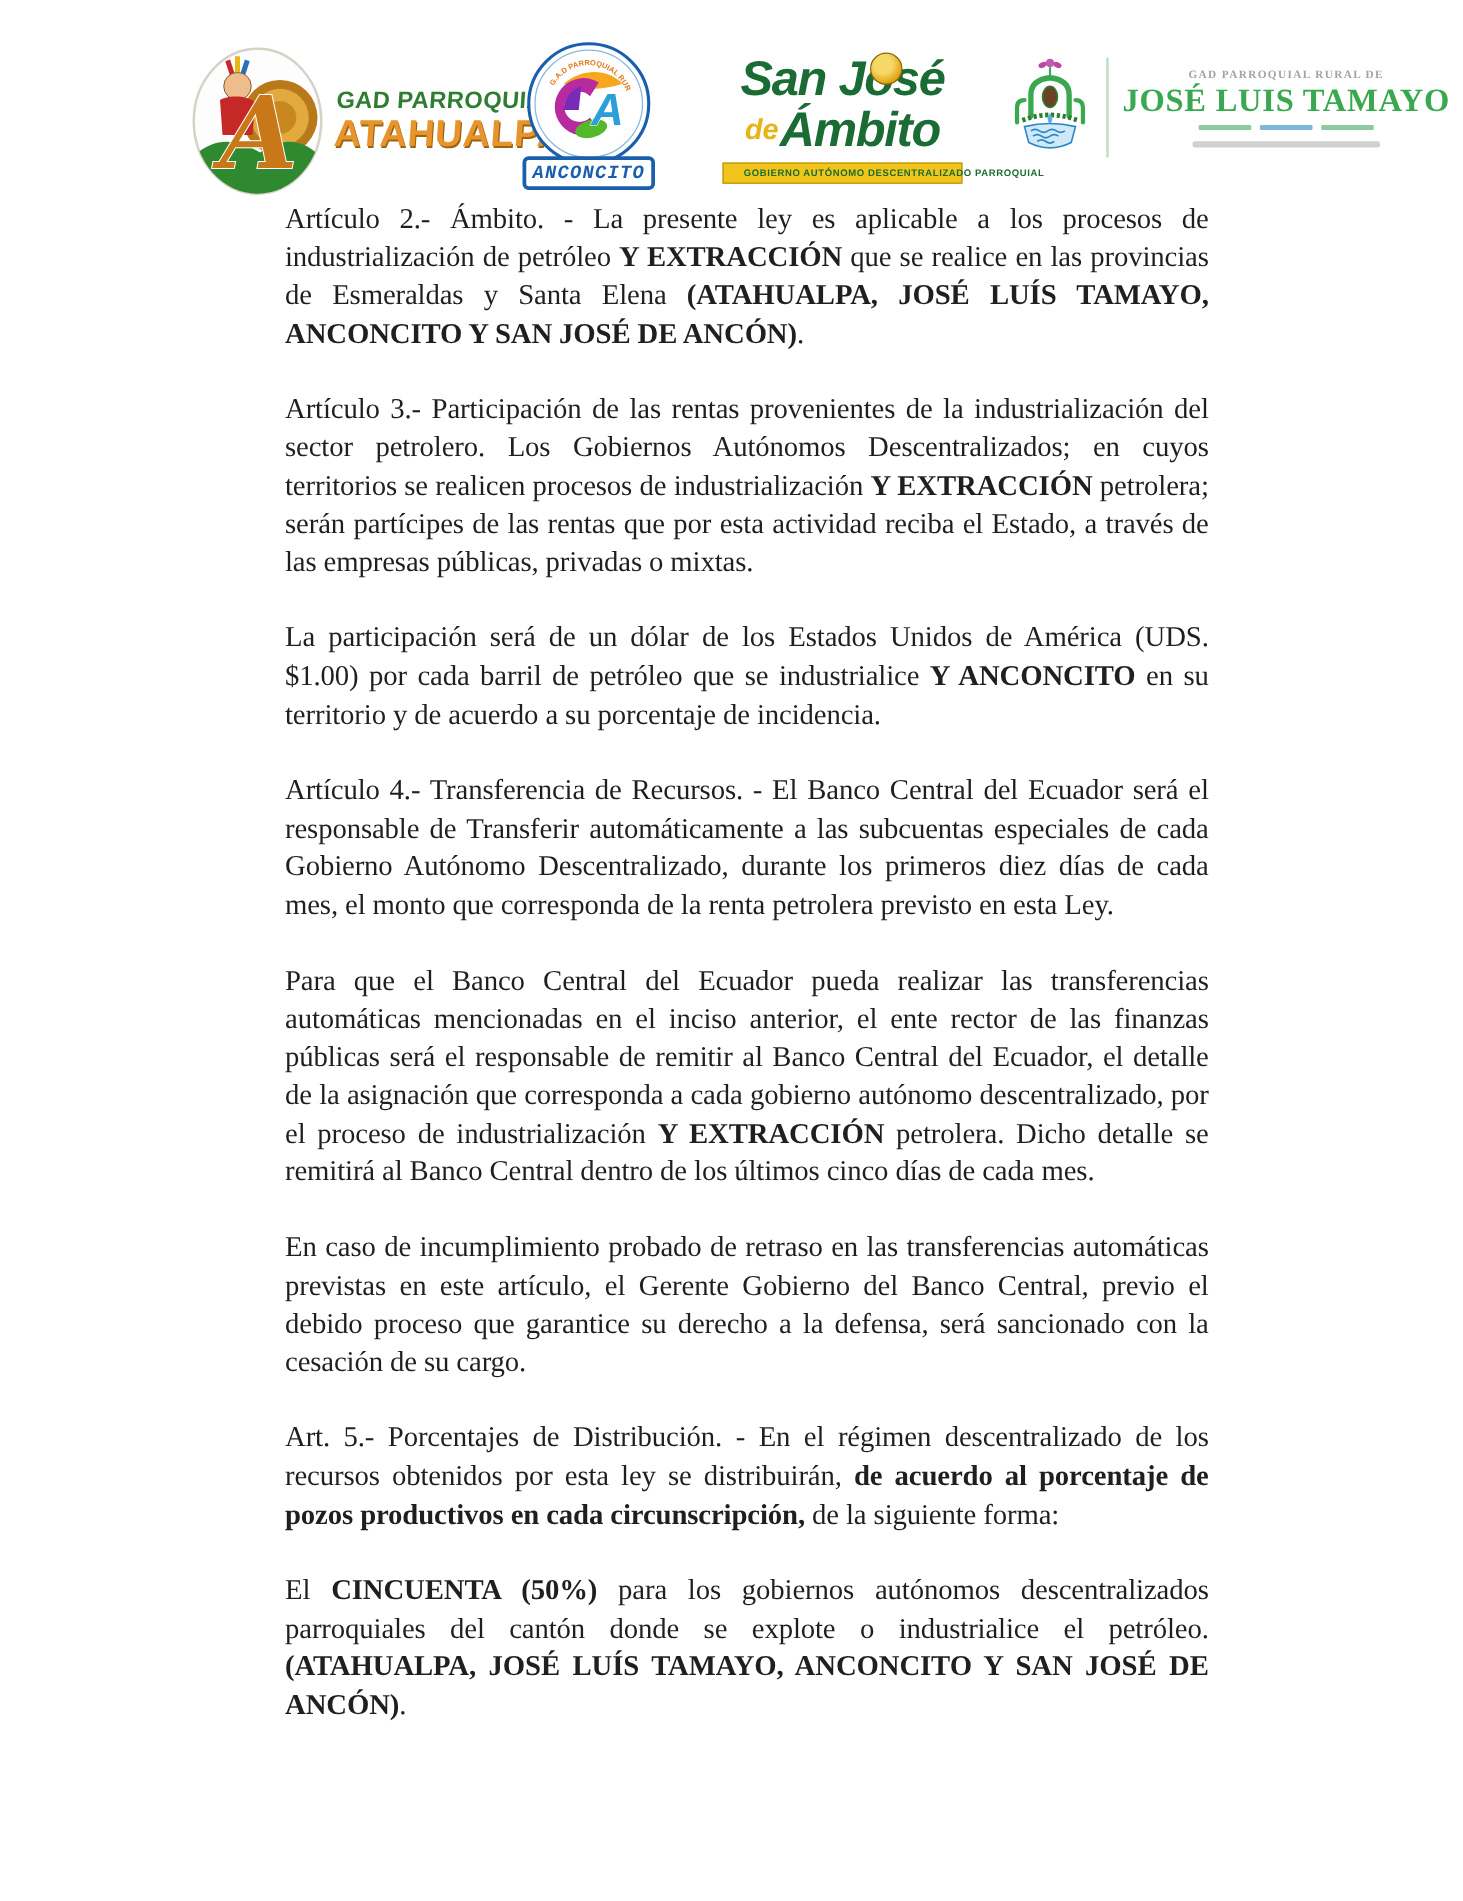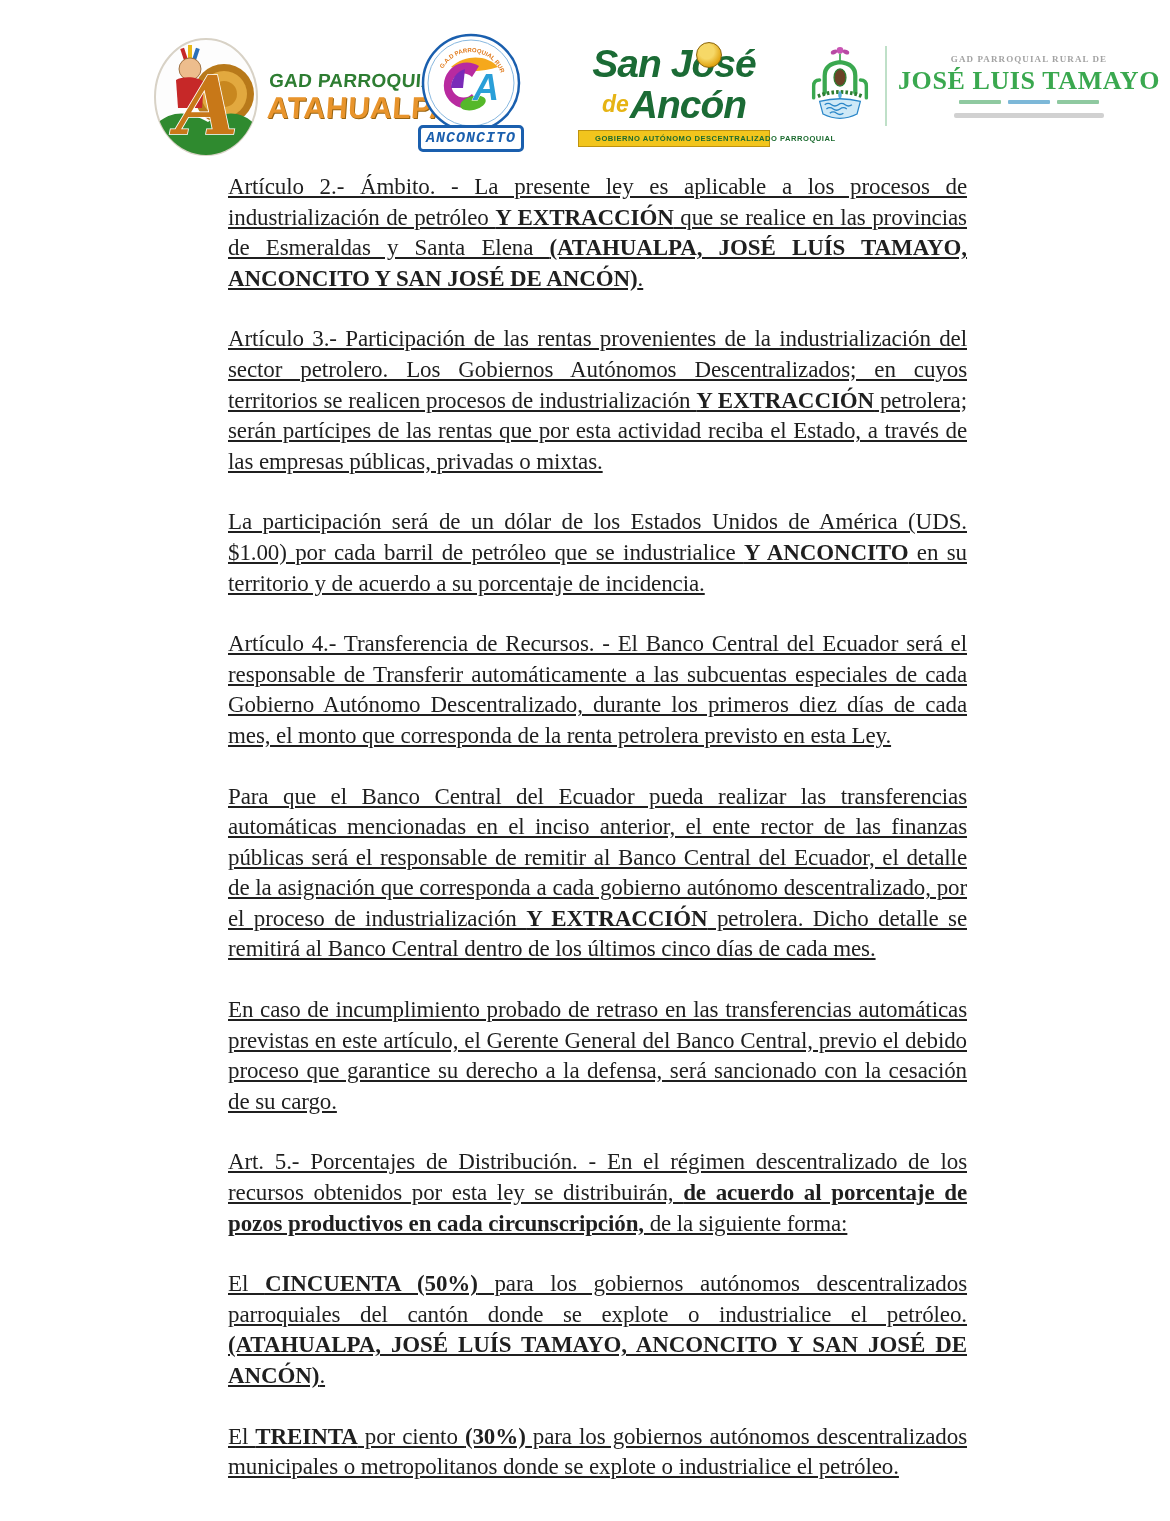--- a/index.html
+++ b/index.html
@@ -54,21 +54,21 @@
   .jlt-t1 { font-size:9px; color:var(--jlt-gray); letter-spacing:1.1px; font-weight:600; white-space:nowrap; }
   .jlt-t2 { font-size:26px; color:var(--jlt-green); font-weight:800; letter-spacing:0.6px; margin-top:2px; white-space:nowrap; }
   .jlt-bars { display:flex; gap:7px; margin-top:4px; }
   .jlt-bars span { width:42px; height:4px; border-radius:1px; }
   .jlt-bar-a { background:#8fc9a0; }
   .jlt-bar-b { background:#7db8d8; }
   .jlt-tagline { width:150px; height:5px; background:#c9c9c9; border-radius:2px; margin-top:9px; opacity:.85; }
 
   
   .doc {
-    position:absolute; top:172px; left:228px; width:739px;text-decoration:underline;
+    position:absolute; top:160px; left:228px; width:739px;
   }
   .para {
     margin:0 0 30px 0;
     font-size:23px; line-height:30.6px;
     text-align:justify;
     letter-spacing:-0.1px;
   }
   .para strong { font-weight:700; }
 </style>
 </head>
@@ -119,21 +119,21 @@
     </svg>
     <div class="anc-banner">ANCONCITO</div>
   </div>
 
   <div class="logo logo-ancon">
     <div class="sj-line1">
       <span>San José</span>
       <span class="sj-o-badge"></span>
     </div>
     <div class="sj-line2">
-      <span class="sj-de">de</span><span class="sj-ancon">Ancón</span>
+      <span class="sj-de">de</span><span class="sj-ancon">Ámbito</span>
     </div>
     <div class="sj-banner">GOBIERNO AUTÓNOMO DESCENTRALIZADO PARROQUIAL</div>
   </div>
 
   <div class="logo logo-jlt">
     <svg width="68" height="96" viewBox="0 0 80 100">
       <circle cx="40" cy="8" r="4" fill="#c954b4"></circle>
       <ellipse cx="33" cy="10" rx="4" ry="2.6" fill="#b84aa4" transform="rotate(-25 33 10)"></ellipse>
       <ellipse cx="47" cy="10" rx="4" ry="2.6" fill="#b84aa4" transform="rotate(25 47 10)"></ellipse>
       <line x1="40" y1="12" x2="40" y2="20" stroke="#3aa84f" stroke-width="2"></line>
@@ -162,17 +162,16 @@
   </div>
 
 </div>
 
 <main class="doc">
     <p class="para"><span>Artículo 2.- Ámbito. - La presente ley es aplicable a los procesos de industrialización de petróleo </span><strong>Y EXTRACCIÓN</strong><span>  que se realice en las provincias de Esmeraldas y Santa Elena </span><strong>(ATAHUALPA, JOSÉ LUÍS TAMAYO, ANCONCITO Y SAN JOSÉ DE ANCÓN)</strong><span>.</span></p>
     <p class="para"><span>Artículo 3.- Participación de las rentas provenientes de la industrialización del sector petrolero. Los Gobiernos Autónomos Descentralizados; en cuyos territorios se realicen procesos de industrialización </span><strong>Y EXTRACCIÓN</strong><span>  petrolera; serán partícipes de las rentas que por esta actividad reciba el Estado, a través de las empresas públicas, privadas o mixtas.</span></p>
     <p class="para"><span>La participación será de un dólar de los Estados Unidos de América (UDS. $1.00) por cada barril de petróleo que se industrialice </span><strong>Y ANCONCITO</strong><span> en su territorio y de acuerdo a su porcentaje de incidencia.</span></p>
     <p class="para"><span>Artículo 4.- Transferencia de Recursos. - El Banco Central del Ecuador será el responsable de Transferir automáticamente a las subcuentas especiales de cada Gobierno Autónomo Descentralizado, durante los primeros diez días de cada mes, el monto que corresponda de la renta petrolera previsto en esta Ley.</span></p>
     <p class="para"><span>Para que el Banco Central del Ecuador pueda realizar las transferencias automáticas mencionadas en el inciso anterior, el ente rector de las finanzas públicas será el responsable de remitir al Banco Central del Ecuador, el detalle de la asignación que corresponda a cada gobierno autónomo descentralizado, por el proceso de industrialización </span><strong>Y EXTRACCIÓN</strong><span>  petrolera. Dicho detalle se remitirá al Banco Central dentro de los últimos cinco días de cada mes.</span></p>
-    <p class="para"><span>En caso de incumplimiento probado de retraso en las transferencias automáticas previstas en este artículo, el Gerente General del Banco Central, previo el debido proceso que garantice su derecho a la defensa, será sancionado con la cesación de su cargo.</span></p>
+    <p class="para"><span>En caso de incumplimiento probado de retraso en las transferencias automáticas previstas en este artículo, el Gerente Gobierno del Banco Central, previo el debido proceso que garantice su derecho a la defensa, será sancionado con la cesación de su cargo.</span></p>
     <p class="para"><span>Art. 5.- Porcentajes de Distribución. - En el régimen descentralizado de los recursos obtenidos por esta ley se distribuirán, </span><strong>de acuerdo al porcentaje de pozos productivos en cada circunscripción,</strong><span> de la siguiente forma:</span></p>
     <p class="para"><span>El </span><strong>CINCUENTA (50%)</strong><span> para los gobiernos autónomos descentralizados parroquiales del cantón donde se explote o industrialice el petróleo. </span><strong>(ATAHUALPA, JOSÉ LUÍS TAMAYO, ANCONCITO Y SAN JOSÉ DE ANCÓN)</strong><span>.</span></p>
-    <p class="para"><span>El </span><strong>TREINTA</strong><span> por ciento </span><strong>(30%)</strong><span> para los gobiernos autónomos descentralizados municipales o metropolitanos donde se explote o industrialice el petróleo.</span></p>
   </main>
 
 </body></html>

